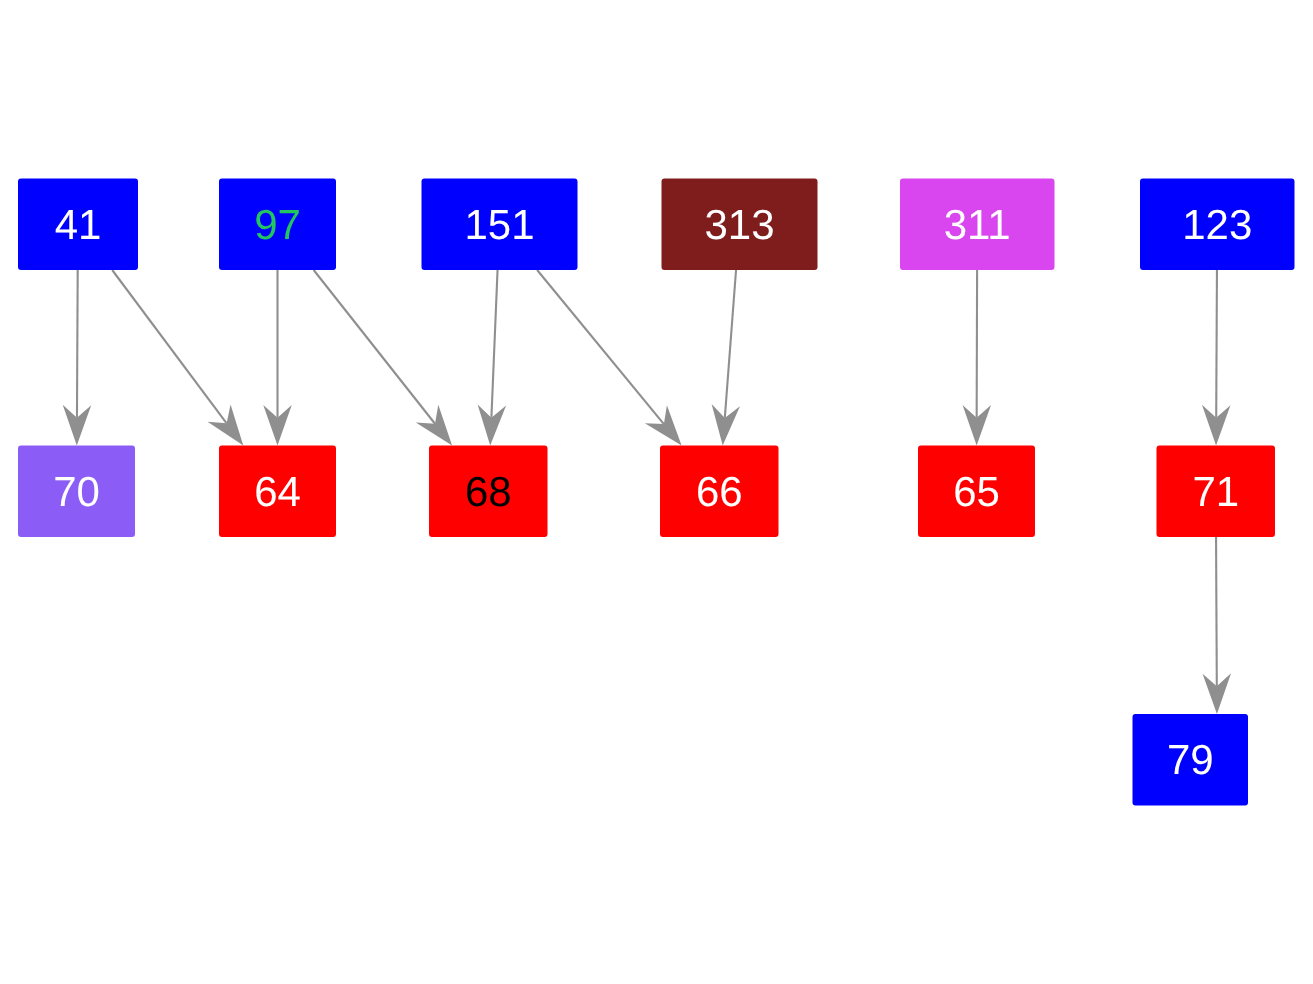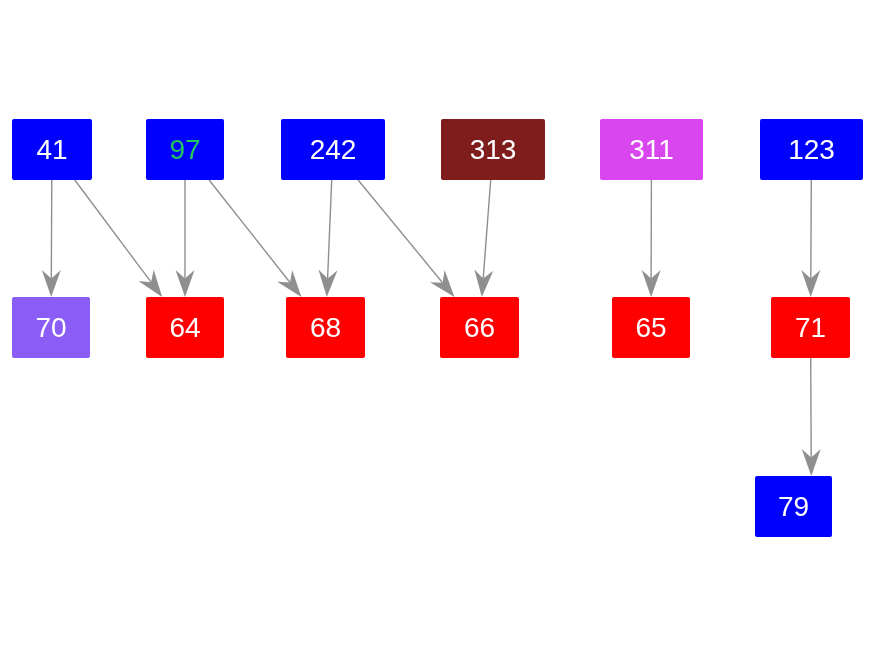--- a/index.html
+++ b/index.html
@@ -65,39 +65,39 @@
       <line x1="810.7" y1="358.0" x2="811.2" y2="457.5" stroke="#8f8f8f" stroke-width="1.4"></line>
       <polygon points="811.3,476.0 801.7,449.1 811.2,457.5 820.7,448.9" fill="#8f8f8f"></polygon>
     </svg>
 <div class="node" style="left: 12px; top: 119px; width: 80px; height: 61px; background: rgb(0, 0, 255);">
       <span style="color: rgb(255, 255, 255);">41</span>
     </div>
     <div class="node" style="left: 146px; top: 119px; width: 78px; height: 61px; background: rgb(0, 0, 255);">
       <span style="color: #22c55e;">97</span>
     </div>
     <div class="node" style="left: 281px; top: 119px; width: 104px; height: 61px; background: rgb(0, 0, 255);">
-      <span style="color: rgb(255, 255, 255);">242</span>
+      <span style="color: rgb(255, 255, 255);">151</span>
     </div>
     <div class="node" style="left: 441px; top: 119px; width: 104px; height: 61px; background: #7f1d1d;">
       <span style="color: rgb(255, 255, 255);">313</span>
     </div>
     <div class="node" style="left: 600px; top: 119px; width: 103px; height: 61px; background: #d946ef;">
       <span style="color: rgb(255, 255, 255);">311</span>
     </div>
     <div class="node" style="left: 760px; top: 119px; width: 103px; height: 61px; background: rgb(0, 0, 255);">
       <span style="color: rgb(255, 255, 255);">123</span>
     </div>
     <div class="node" style="left: 12px; top: 297px; width: 78px; height: 61px; background: #8b5cf6;">
       <span style="color: rgb(255, 255, 255);">70</span>
     </div>
     <div class="node" style="left: 146px; top: 297px; width: 78px; height: 61px; background: rgb(255, 0, 0);">
       <span style="color: rgb(255, 255, 255);">64</span>
     </div>
     <div class="node" style="left: 286px; top: 297px; width: 79px; height: 61px; background: rgb(255, 0, 0);">
-      <span style="color: #ffffff;">68</span>
+      <span style="color: #000000;">68</span>
     </div>
     <div class="node" style="left: 440px; top: 297px; width: 79px; height: 61px; background: rgb(255, 0, 0);">
       <span style="color: rgb(255, 255, 255);">66</span>
     </div>
     <div class="node" style="left: 612px; top: 297px; width: 78px; height: 61px; background: rgb(255, 0, 0);">
       <span style="color: rgb(255, 255, 255);">65</span>
     </div>
     <div class="node" style="left: 771px; top: 297px; width: 79px; height: 61px; background: rgb(255, 0, 0);">
       <span style="color: rgb(255, 255, 255);">71</span>
     </div>

